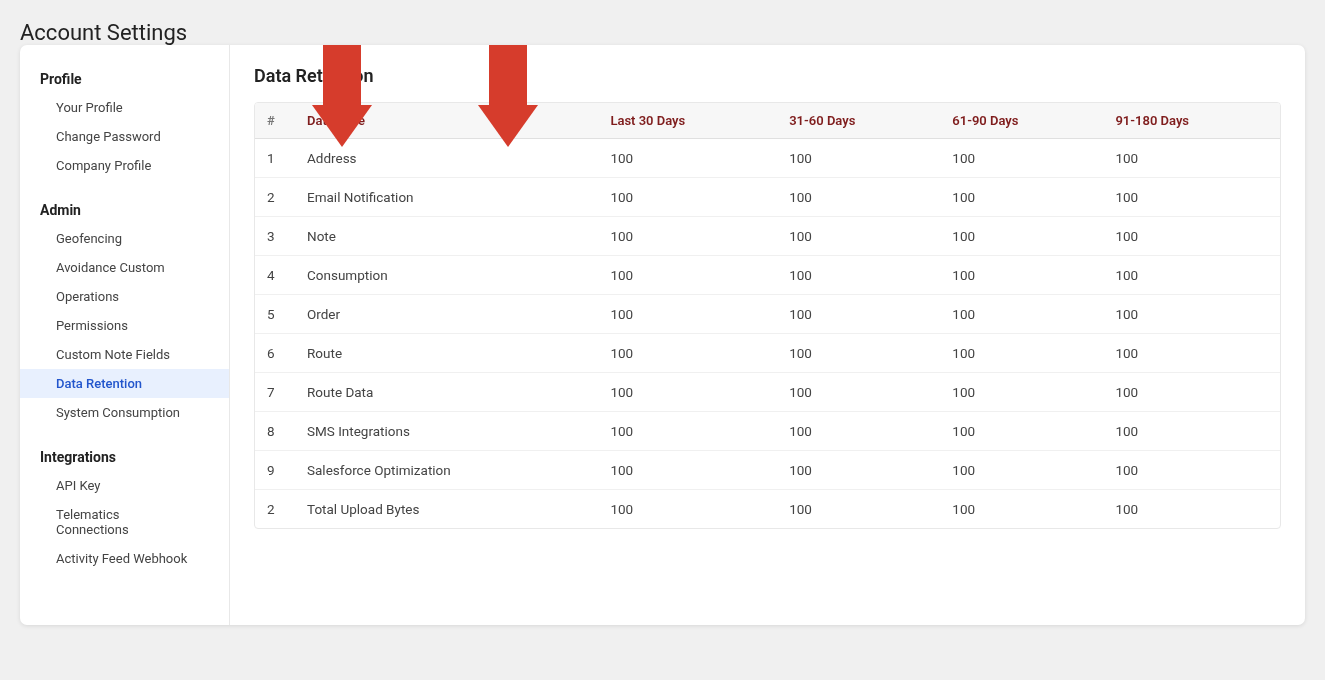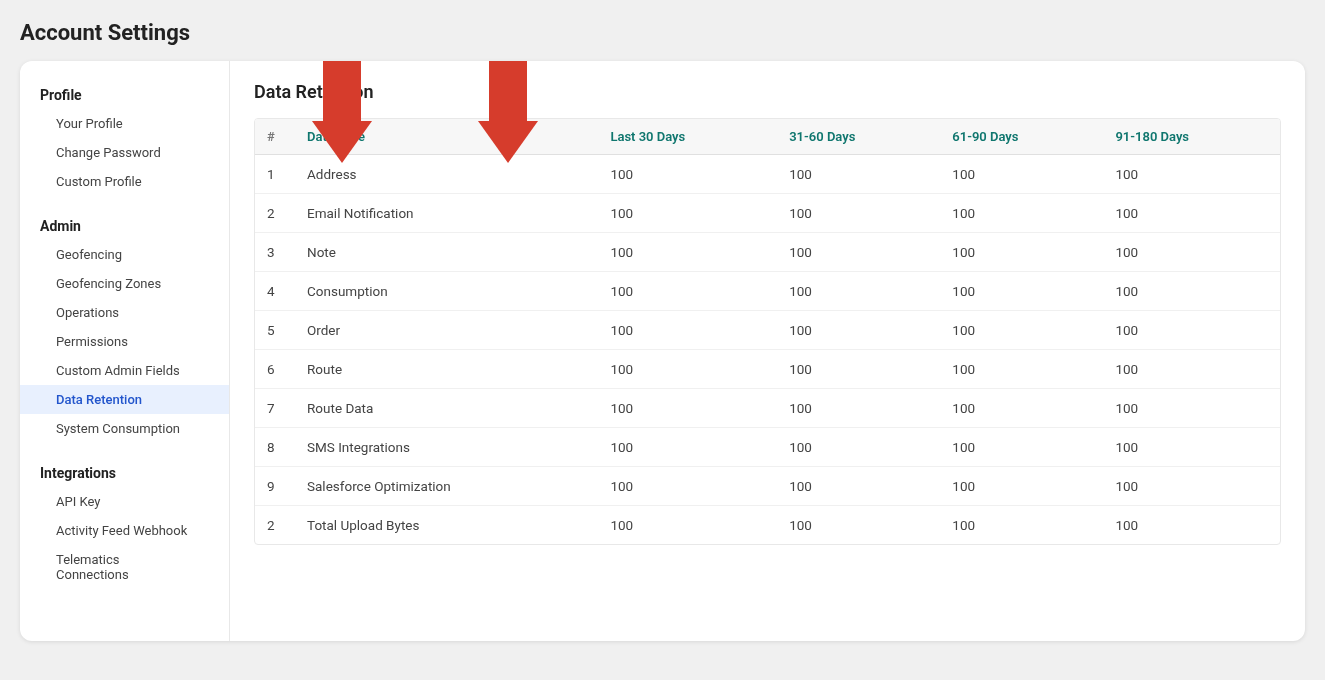--- a/index.html
+++ b/index.html
@@ -5,27 +5,26 @@
     * { box-sizing: border-box; margin: 0; padding: 0; }
     body {
       font-family: -apple-system, BlinkMacSystemFont, 'Segoe UI', Roboto, sans-serif;
       background: #f0f0f0;
       padding: 20px;
       font-size: 14px;
       color: #333;
     }
     .page-title {
       font-size: 22px;
-      font-weight: 700;
+      font-weight: 400;
       color: #222;
-      margin-bottom: 16px;
     }
     .container {
       background: #fff;
-      border-radius: 12px;
+      border-radius: 7px;
       box-shadow: 0 1px 4px rgba(0,0,0,0.1);
       display: flex;
       min-height: 580px;
     }
     .sidebar {
       width: 210px;
       min-width: 210px;
       border-right: 1px solid #e8e8e8;
       padding: 16px 0;
     }
@@ -68,21 +67,21 @@
       font-size: 13.5px;
     }
     .data-table thead tr {
       background: #f7f7f7;
       border-bottom: 1px solid #e0e0e0;
     }
     .data-table th {
       text-align: left;
       padding: 10px 12px;
       font-weight: 600;
-      color: #0f766e;
+      color: #7f1d1d;
       font-size: 13px;
     }
     .data-table th:first-child {
       width: 40px;
       color: #777;
     }
     .data-table td {
       padding: 11px 12px;
       border-bottom: 1px solid #f0f0f0;
       color: #444;
@@ -147,39 +146,39 @@
 <body>
 
 <div class="page-title">Account Settings</div>
 
 <div class="container">
 
   <div class="sidebar">
     <div class="sidebar-section-label">Profile</div>
     <div class="sidebar-item">Your Profile</div>
     <div class="sidebar-item">Change Password</div>
-    <div class="sidebar-item">Custom Profile</div>
+    <div class="sidebar-item">Company Profile</div>
 
     <div class="sidebar-divider"></div>
 
     <div class="sidebar-section-label">Admin</div>
     <div class="sidebar-item">Geofencing</div>
-    <div class="sidebar-item">Geofencing Zones</div>
+    <div class="sidebar-item">Avoidance Custom</div>
     <div class="sidebar-item">Operations</div>
     <div class="sidebar-item">Permissions</div>
-    <div class="sidebar-item">Custom Admin Fields</div>
+    <div class="sidebar-item">Custom Note Fields</div>
     <div class="sidebar-item active">Data Retention</div>
     <div class="sidebar-item">System Consumption</div>
 
     <div class="sidebar-divider"></div>
 
     <div class="sidebar-section-label">Integrations</div>
     <div class="sidebar-item">API Key</div>
+    <div class="sidebar-item">Telematics Connections</div>
     <div class="sidebar-item">Activity Feed Webhook</div>
-    <div class="sidebar-item">Telematics Connections</div>
   </div>
 
   <div class="main-content">
 
     <div class="arrows-container">
 
       <div class="arrow-shape arrow1">
         <div class="arrow-body"></div>
         <div class="arrow-head"></div>
       </div>

